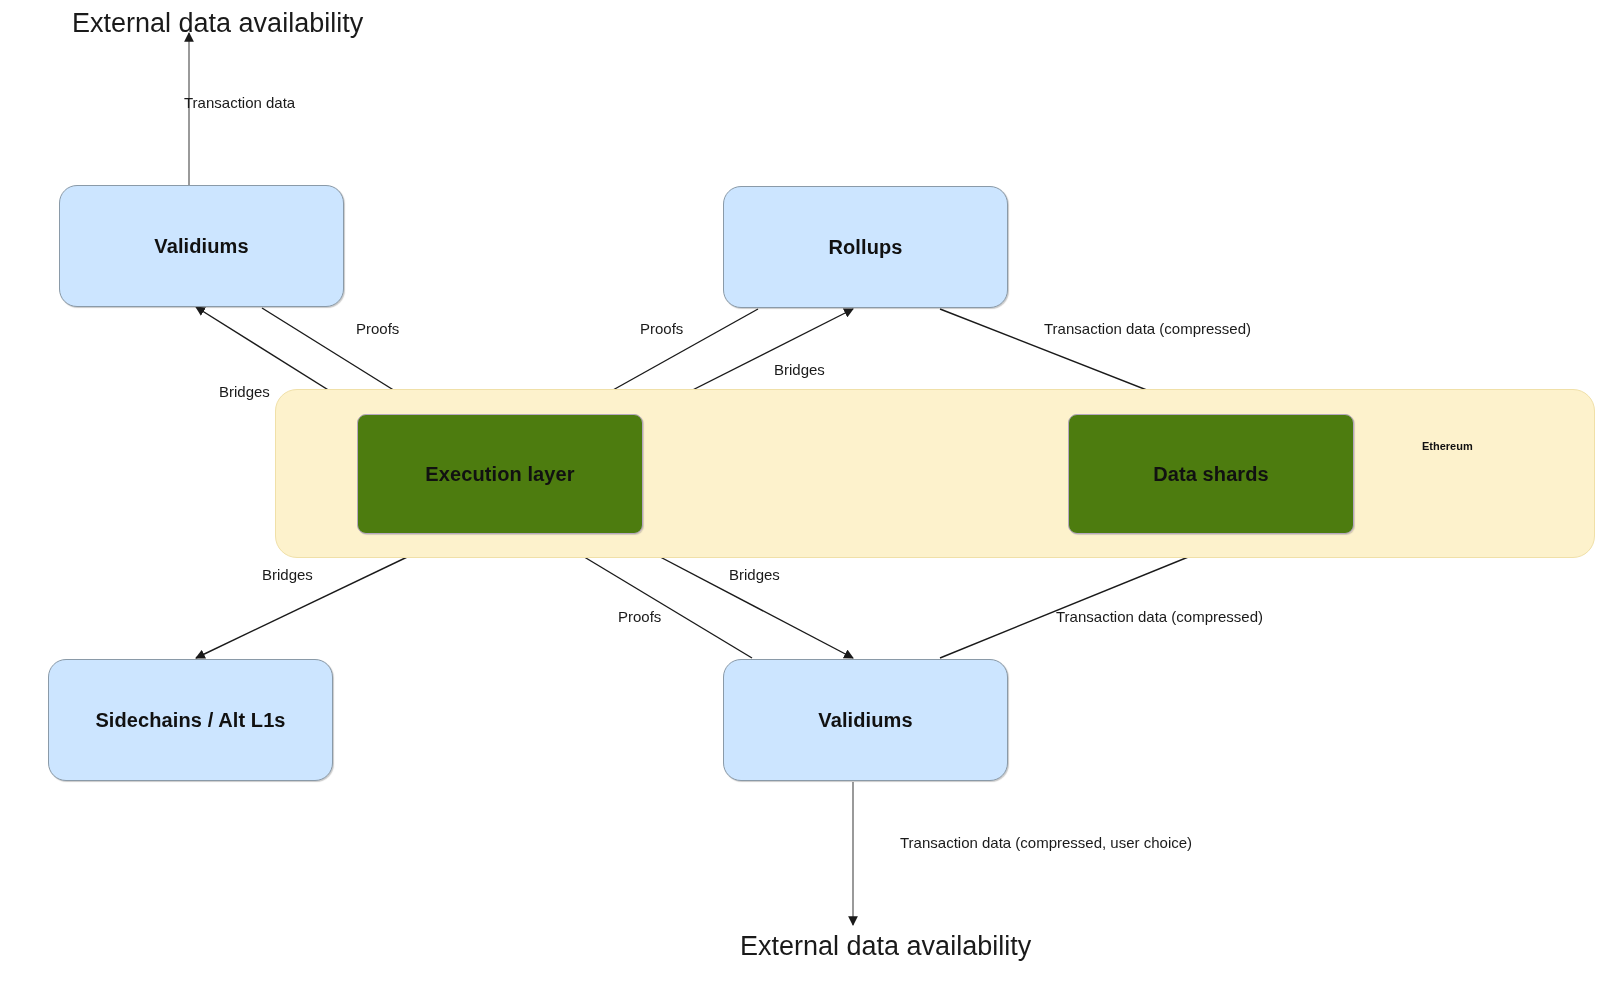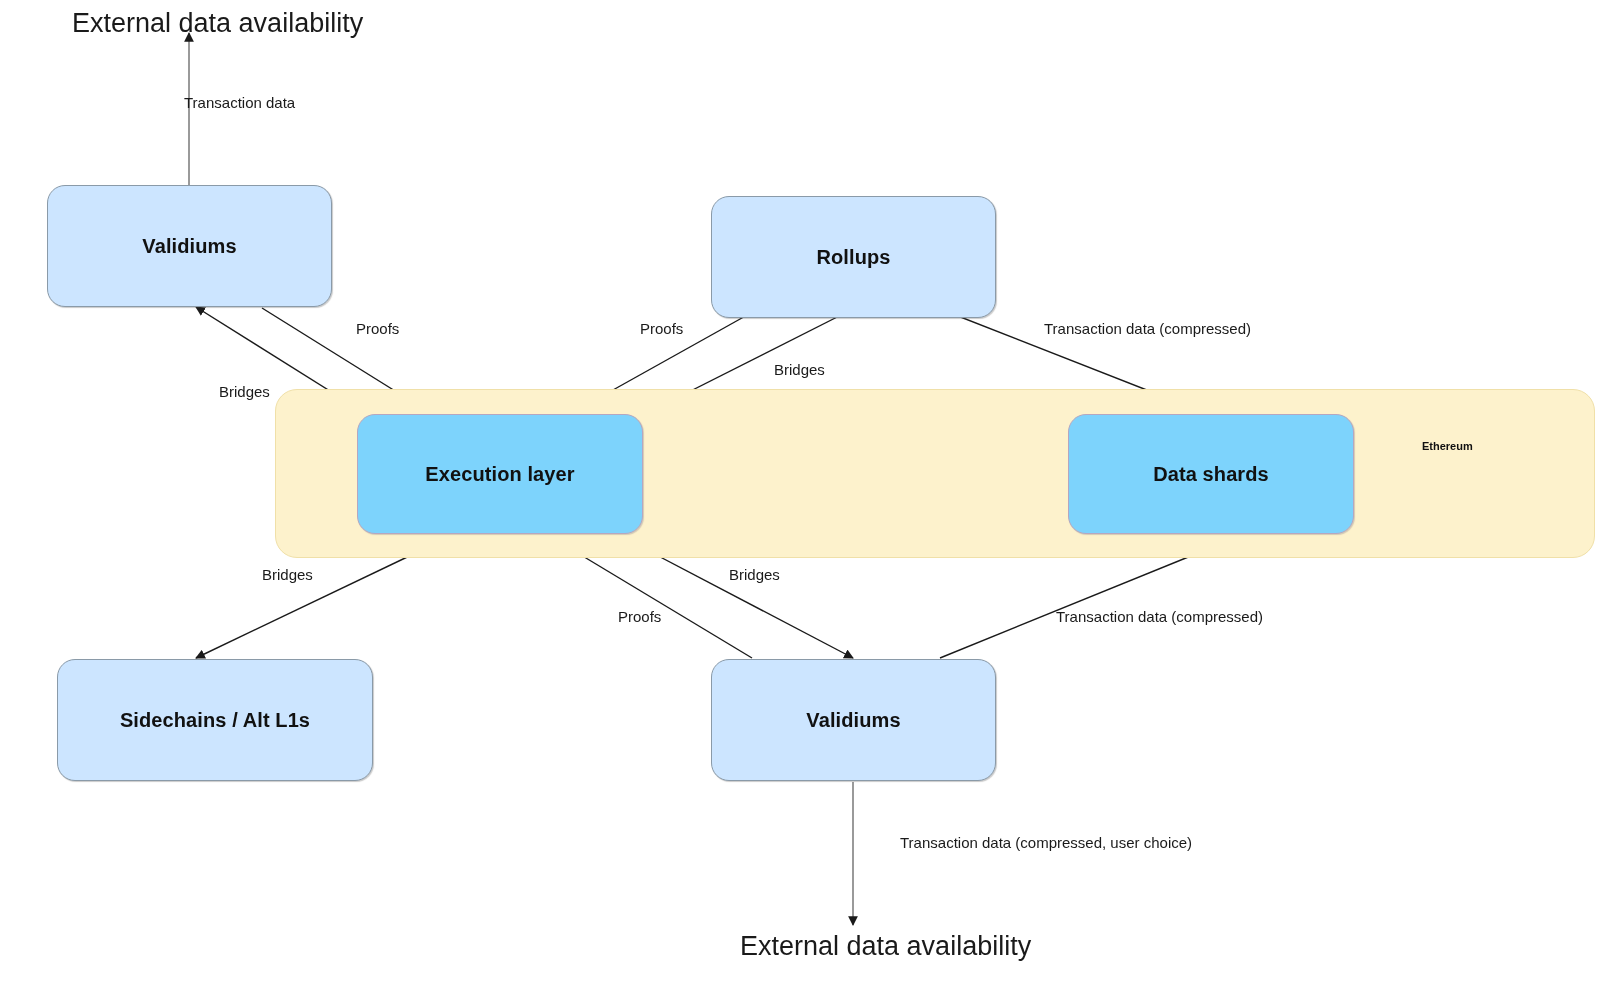--- a/index.html
+++ b/index.html
@@ -35,25 +35,26 @@
     font-weight: bold;
     font-size: 20px;
     color: #111111;
     letter-spacing: 0.1px;
   }
   .node-blue {
     background: #cce5ff;
     border: 1px solid #8a9aa8;
     border-radius: 18px;
     box-shadow: 1px 1px 1px rgba(80,80,80,0.30);
+    margin-left: 12px;
   }
   .node-purple {
-    background: #7dd3fc;
+    background: #4d7c0f;
     border: 1px solid #b6a7c0;
-    border-radius: 18px;
+    border-radius: 9px;
     box-shadow: 1px 1px 1px rgba(120,110,125,0.30);
   }
   .group-ethereum {
     position: absolute;
     box-sizing: border-box;
     background: #fdf2cc;
     border: 1px solid #f0e0a8;
     border-radius: 22px;
   }
   .group-label {
@@ -128,25 +129,25 @@
 
 
   <div class="node node-purple" style="left:1068px; top:414px; width:286px; height:120px;">
     <span>Data shards</span>
   </div>
 
   <div class="node node-blue" style="left:47px; top:185px; width:285px; height:122px;">
     <span>Validiums</span>
   </div>
 
-  <div class="node node-blue" style="left:711px; top:196px; width:285px; height:122px;">
+  <div class="node node-blue" style="left:711px; top:186px; width:285px; height:122px;">
     <span>Rollups</span>
   </div>
 
-  <div class="node node-blue" style="left:57px; top:659px; width:316px; height:122px;">
+  <div class="node node-blue" style="left:36px; top:659px; width:285px; height:122px;">
     <span>Sidechains / Alt L1s</span>
   </div>
 
   <div class="node node-blue" style="left:711px; top:659px; width:285px; height:122px;">
     <span>Validiums</span>
   </div>
 
   <div class="endpoint-label" style="left:72px; top:8px;">External data availability</div>
 
   <div class="endpoint-label" style="left:740px; top:931px;">External data availability</div>

